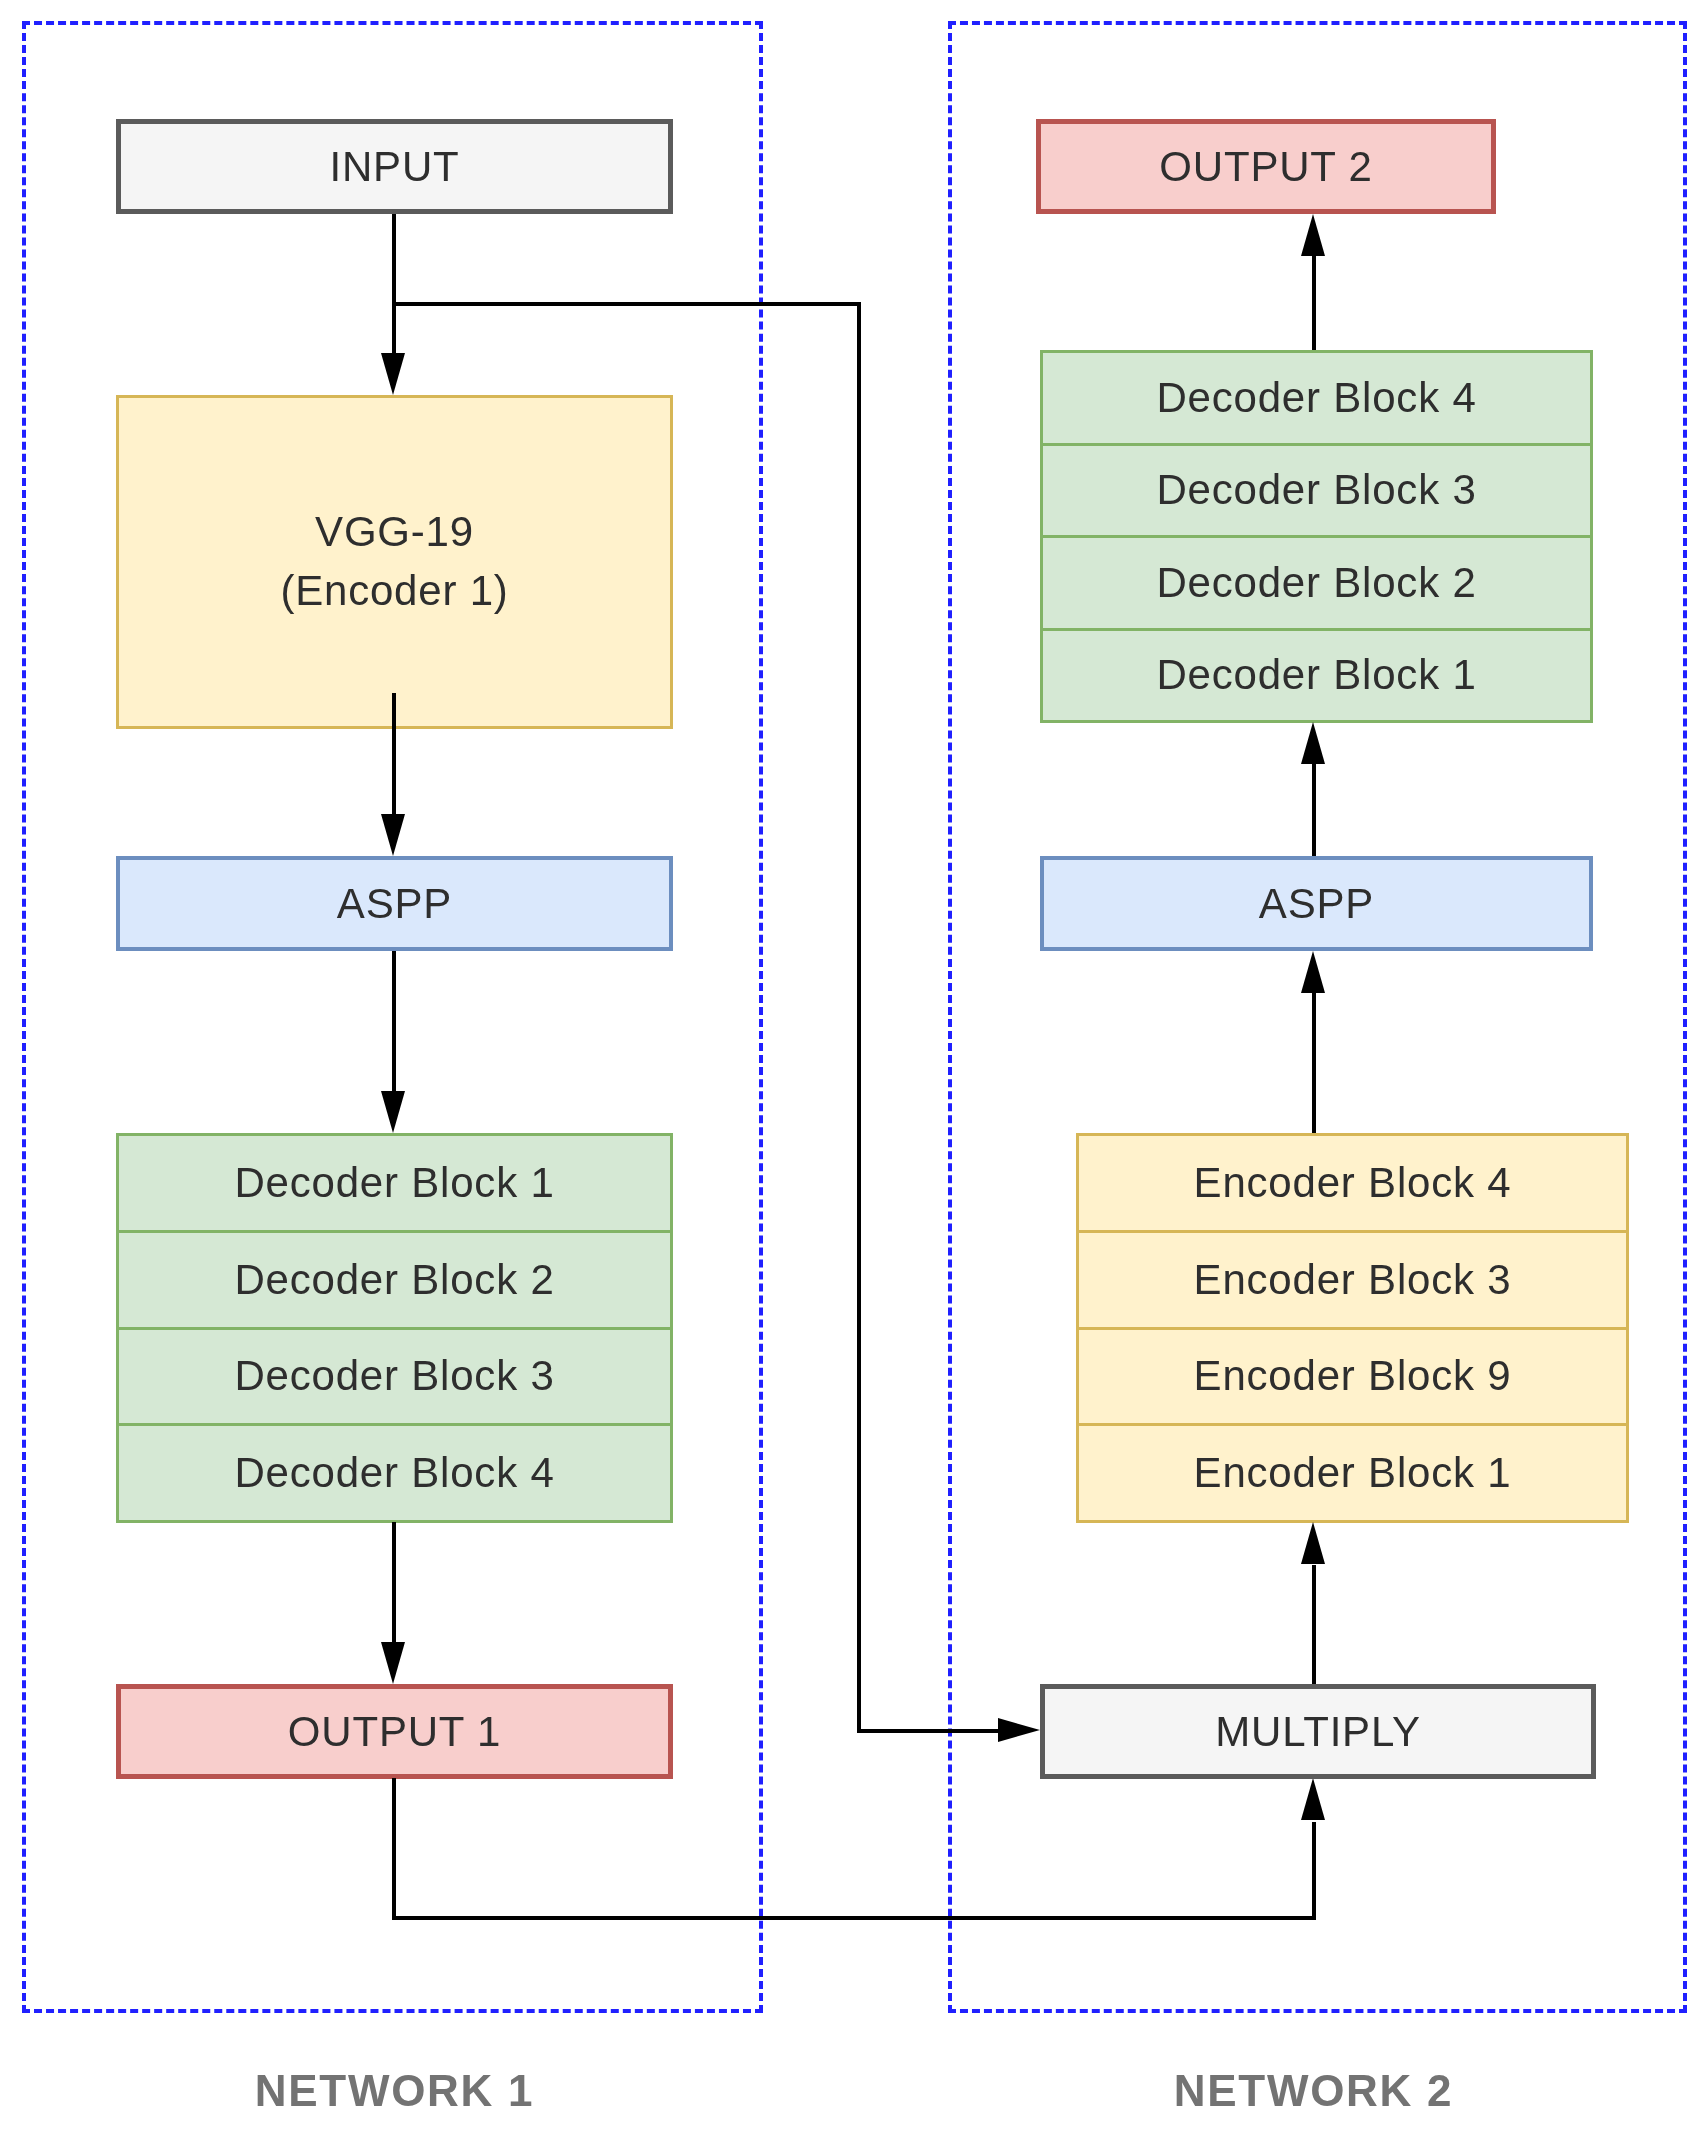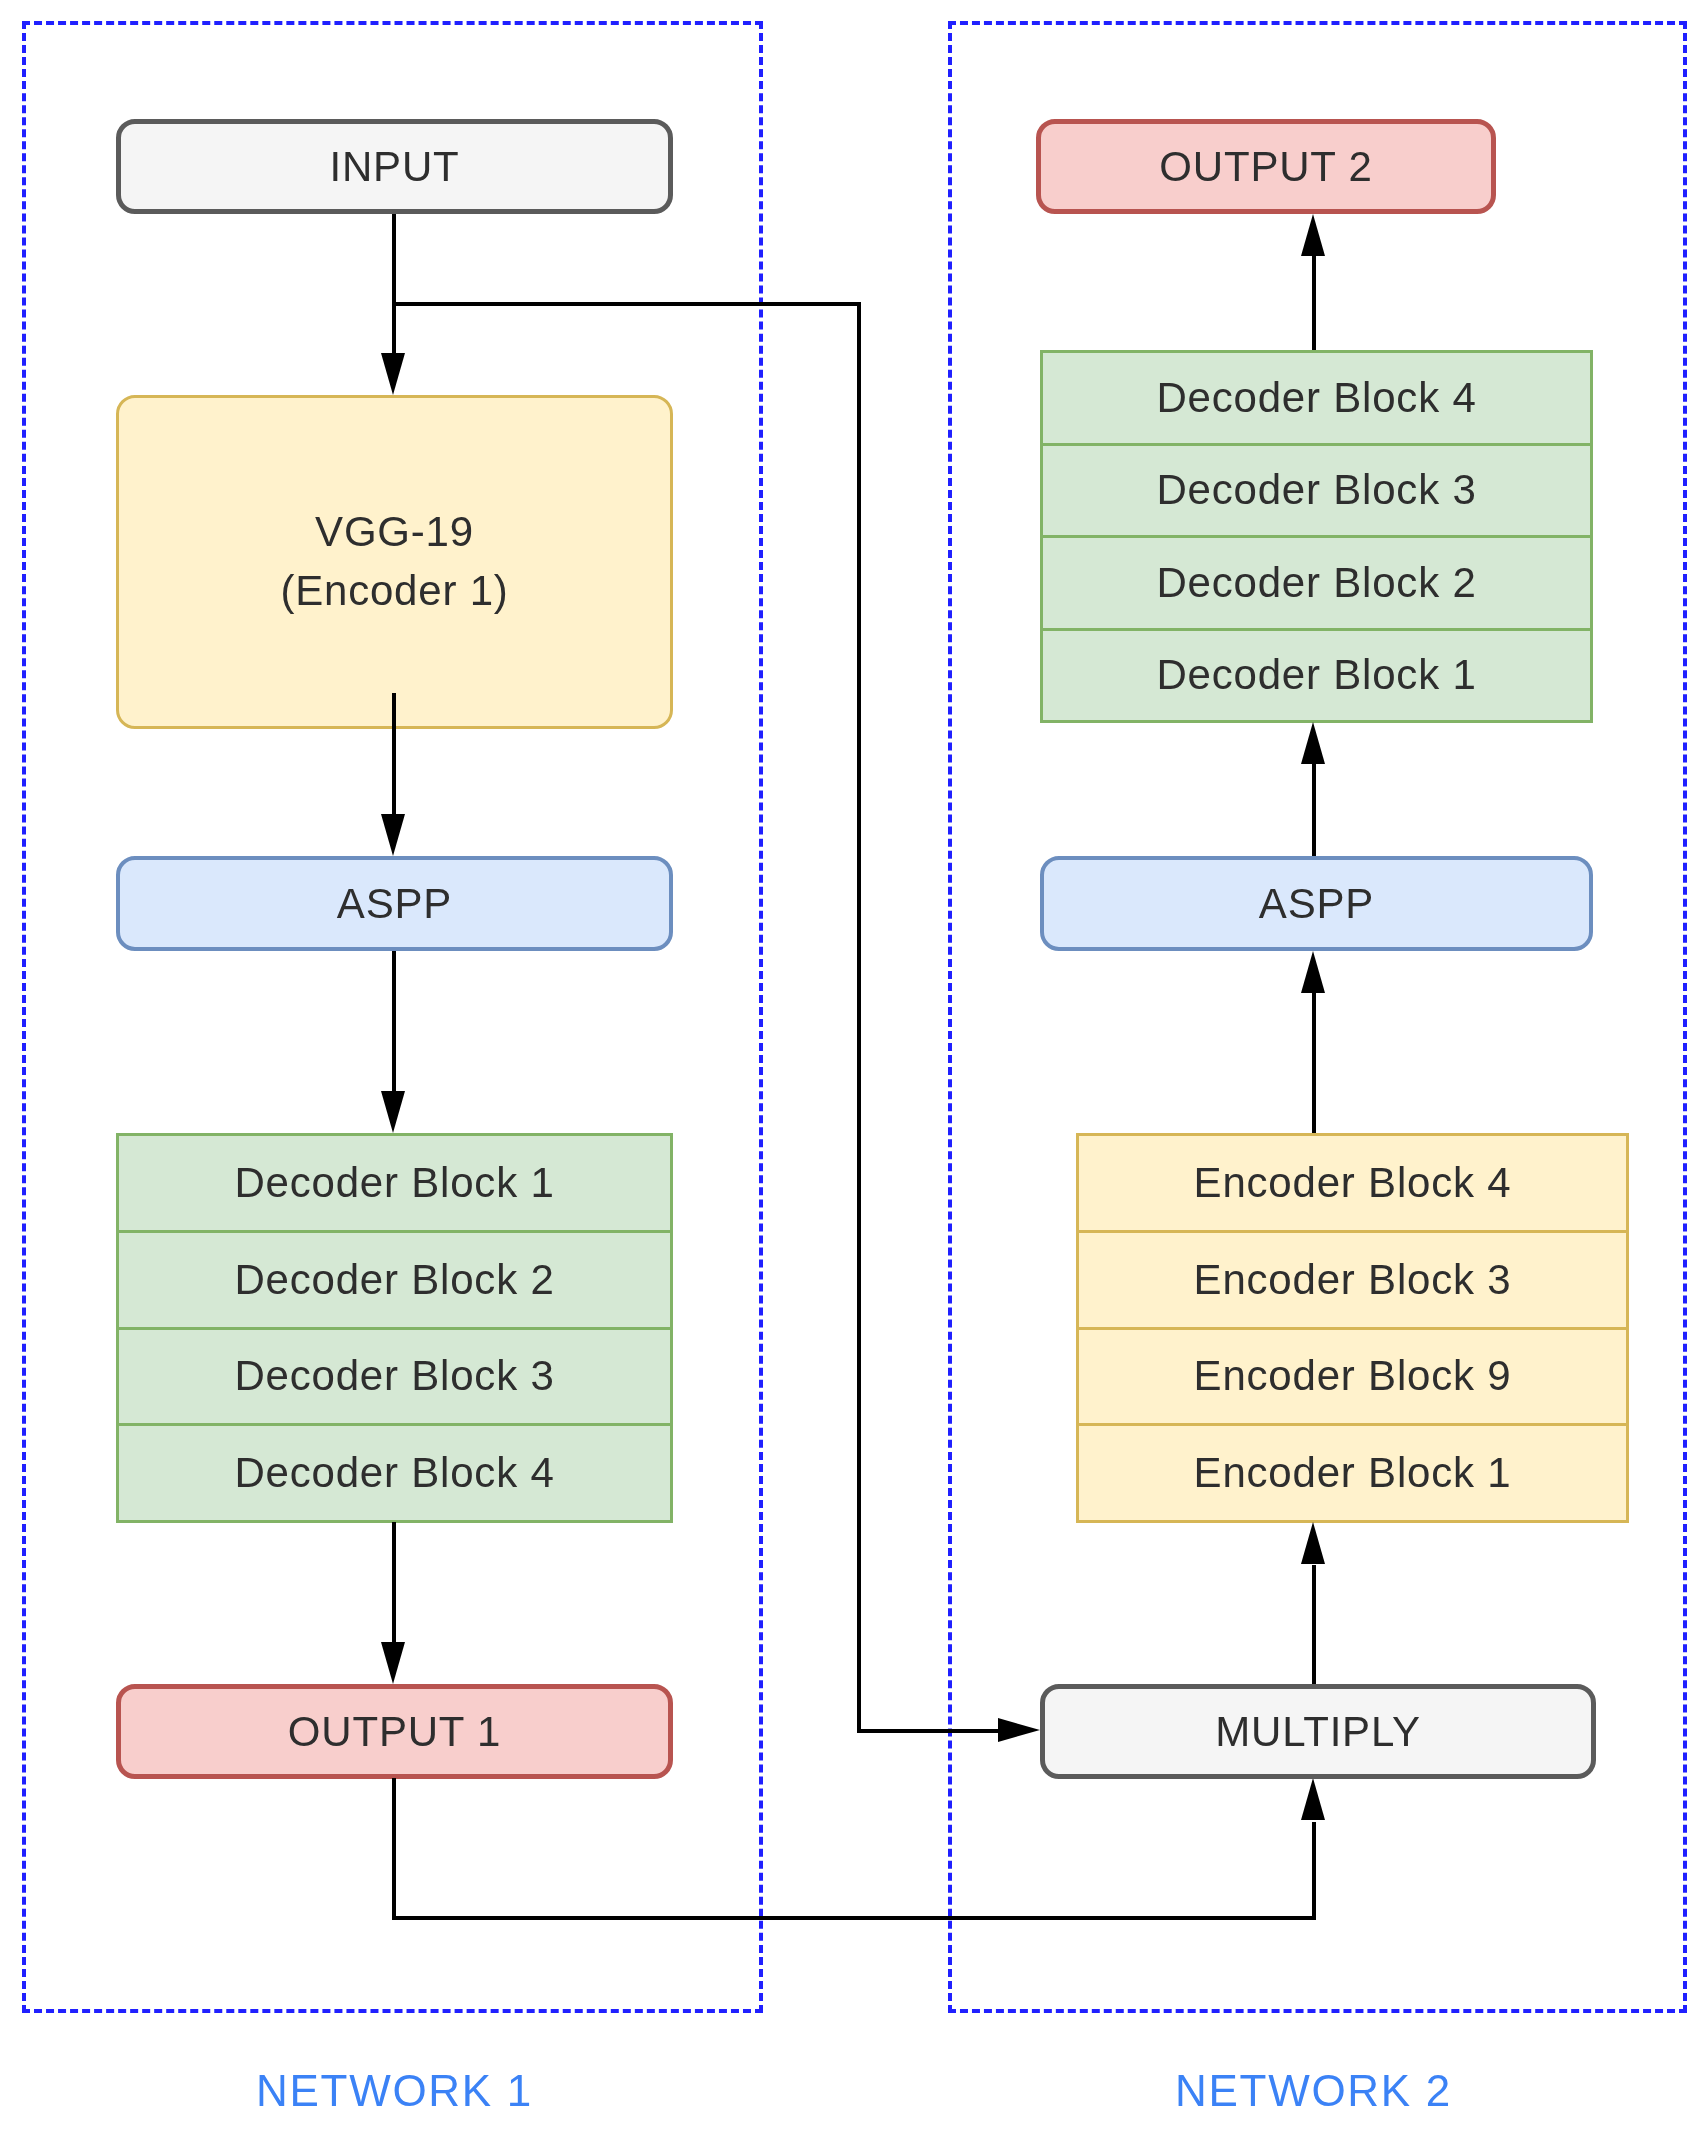--- a/index.html
+++ b/index.html
@@ -17,21 +17,21 @@
     position:relative;width:1708px;height:2152px;background:#ffffff;
     font-family:"Liberation Sans","DejaVu Sans",sans-serif;
     color:var(--text);overflow:hidden;
   }
   .canvas *{box-sizing:border-box;}
   .frame{
     position:absolute;border:4.2px dashed var(--frame-dash);background:transparent;
   }
   .box{
     position:absolute;display:flex;align-items:center;justify-content:center;
-    text-align:center;font-size:42px;letter-spacing:0.8px;border-radius:19px;
+    text-align:center;font-size:42px;letter-spacing:0.8px;
   }
   .box.gray  {background:var(--gray-fill);  border:5.1px solid var(--gray-border);}
   .box.red   {background:var(--red-fill);   border:5.1px solid var(--red-border);}
   .box.blue  {background:var(--blue-fill);  border:4.2px solid var(--blue-border);}
   .box.yellow{background:var(--yellow-fill);border:3.4px solid var(--yellow-border);}
   .stack{position:absolute;display:flex;flex-direction:column;}
   .stack.green{border:3.4px solid var(--green-border);background:var(--green-fill);justify-content:space-between;}
   .stack.yellow{border:3.4px solid var(--yellow-border);background:var(--yellow-fill);}
   .stack .row{
     flex:1;display:flex;align-items:center;justify-content:center;
@@ -46,21 +46,21 @@
     border-top:42px solid var(--line);}
   .ah-up{position:absolute;width:0;height:0;
     border-left:12.7px solid transparent;border-right:12.7px solid transparent;
     border-bottom:42px solid var(--line);}
   .ah-right{position:absolute;width:0;height:0;
     border-top:12.7px solid transparent;border-bottom:12.7px solid transparent;
     border-left:42px solid var(--line);}
   .vgg-sub{display:block;}
   .net-label{
     position:absolute;width:509px;text-align:center;
-    font-size:44px;letter-spacing:1.7px;color:#3b82f6;
+    font-size:44px;letter-spacing:1.7px;color:#737373;font-weight:bold;
   }
 </style>
 </head>
 <body>
 
 <div class="canvas">
 
   <div class="frame" style="left:22px;top:21px;width:741px;height:1992px;"></div>
   <div class="frame" style="left:948px;top:21px;width:739px;height:1992px;"></div>
 

